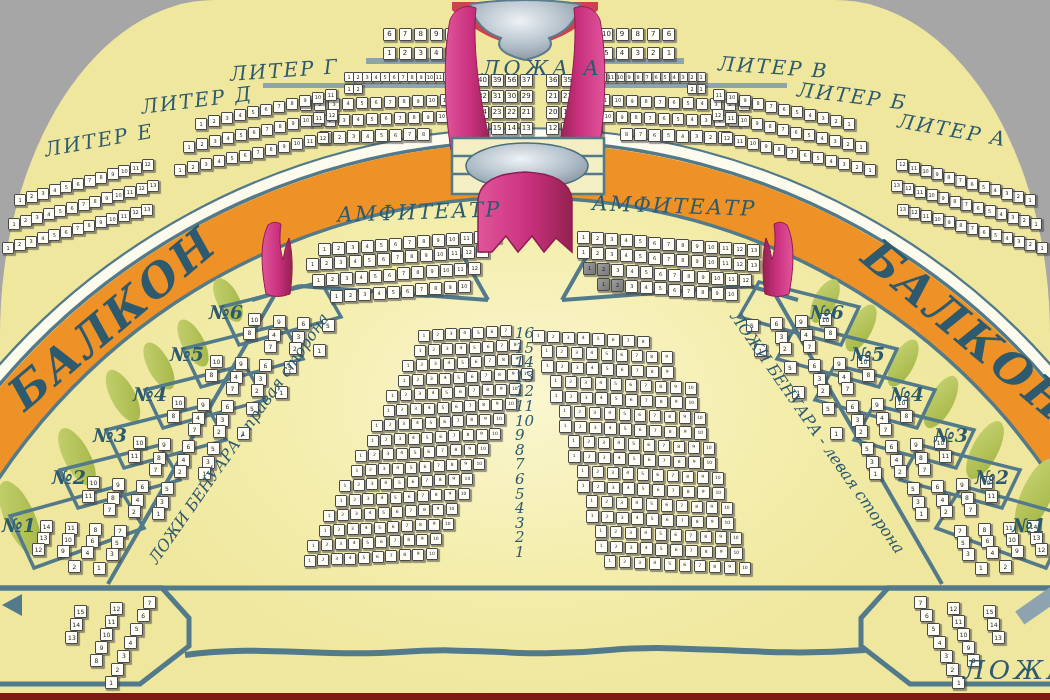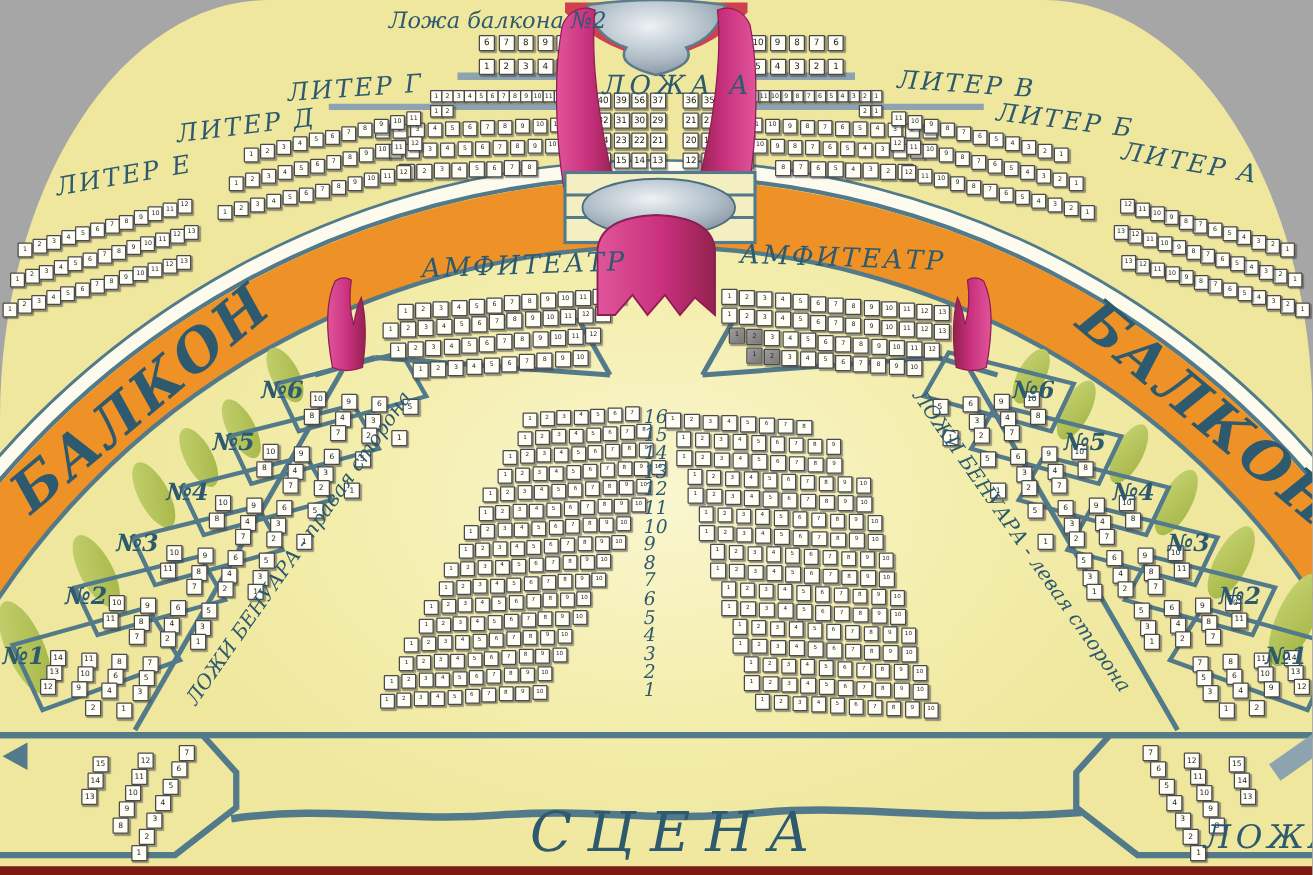--- a/index.html
+++ b/index.html
@@ -992,35 +992,33 @@
     <ellipse cx="527" cy="166" rx="61" ry="23" fill="url(#silverg)" stroke="#49707f" stroke-width="1.5"></ellipse>
 
     <path d="M478,252 L478,200 Q480,174 525,172 Q570,174 572,200 L572,252 L556,238 L544,252 L532,236 L518,252 L506,236 L492,252 Z" fill="url(#curtg)" stroke="#8e1d52" stroke-width="1.5"></path>
 
     <path d="M266,294 C260,262 261,240 268,225 Q274,220 281,224 C279,238 280,250 283,260 Q285,246 289,238 C293,254 293,274 290,294 Q277,299 266,294 Z" fill="url(#curtg)" stroke="#8e1d52" stroke-width="1"></path>
     <g transform="translate(1055,0) scale(-1,1)">
       <path d="M266,294 C260,262 261,240 268,225 Q274,220 281,224 C279,238 280,250 283,260 Q285,246 289,238 C293,254 293,274 290,294 Q277,299 266,294 Z" fill="url(#curtg)" stroke="#8e1d52" stroke-width="1"></path>
     </g>
   </svg>
 
-  <div class="lbl" style="left:311px;top:6px;font-size:18px;">Ложа балкона №2</div>
   <div class="lbl" style="left:482px;top:56px;font-size:21px;letter-spacing:4px;">ЛОЖА А</div>
   <div class="lbl" style="left:230px;top:58px;font-size:20px;letter-spacing:2px;transform:rotate(-4deg);">ЛИТЕР Г</div>
   <div class="lbl" style="left:141px;top:88px;font-size:20px;letter-spacing:2px;transform:rotate(-7deg);">ЛИТЕР Д</div>
   <div class="lbl" style="left:44px;top:128px;font-size:20px;letter-spacing:2px;transform:rotate(-10deg);">ЛИТЕР Е</div>
   <div class="lbl" style="left:718px;top:55px;font-size:20px;letter-spacing:2px;transform:rotate(4deg);">ЛИТЕР В</div>
   <div class="lbl" style="left:797px;top:84px;font-size:20px;letter-spacing:2px;transform:rotate(7deg);">ЛИТЕР Б</div>
   <div class="lbl" style="left:897px;top:118px;font-size:20px;letter-spacing:2px;transform:rotate(10deg);">ЛИТЕР А</div>
   <div class="lbl balkon" style="left:-12px;top:300px;transform:rotate(-40deg);">БАЛКОН</div>
   <div class="lbl balkon" style="left:842px;top:296px;transform:rotate(40deg);">БАЛКОН</div>
   <div class="lbl" style="left:337px;top:200px;font-size:21px;letter-spacing:2px;transform:rotate(-2deg);">АМФИТЕАТР</div>
   <div class="lbl" style="left:592px;top:194px;font-size:21px;letter-spacing:2px;transform:rotate(2deg);">АМФИТЕАТР</div>
   <div class="lbl" style="left:160px;top:548px;font-size:16px;transform-origin:0 100%;transform:rotate(-55deg);">ЛОЖИ БЕНУАРА - правая сторона</div>
   <div class="lbl" style="left:742px;top:308px;font-size:16px;transform-origin:0 0;transform:rotate(55deg);">ЛОЖИ БЕНУАРА - левая сторона</div>
-  <div class="lbl" style="left:424px;top:641px;font-size:44px;letter-spacing:12px;">СЦЕНА</div>
   <div class="lbl" style="left:963px;top:655px;font-size:26px;letter-spacing:4px;">ЛОЖА</div>
 
   <div id="redstrip"></div>
   <div id="arrowL"></div>
   <div class="wedge" style="left:1016px;top:598px;width:42px;height:16px;transform:rotate(-35deg);"></div>
 <div class="rownum" style="left: 515px; top: 324px;">16</div>
     <div class="rownum" style="left: 515px; top: 338.6px;">15</div>
     <div class="rownum" style="left: 515px; top: 353.2px;">14</div>
     <div class="rownum" style="left: 515px; top: 367.8px;">13</div>
     <div class="rownum" style="left: 515px; top: 382.4px;">12</div>

